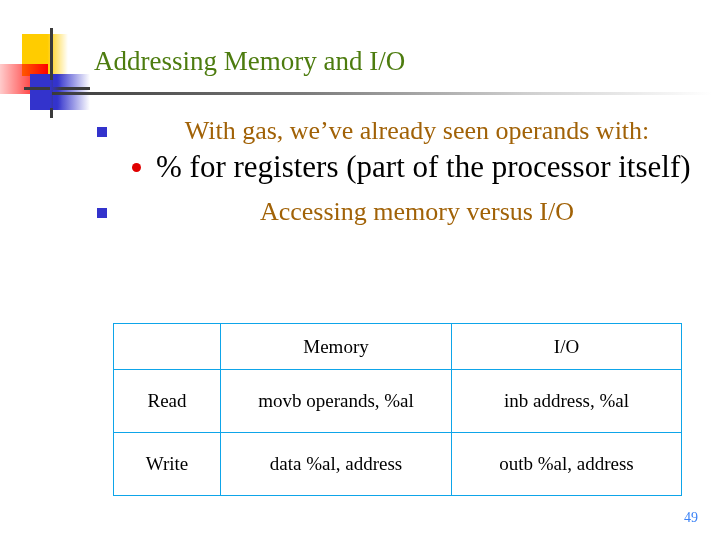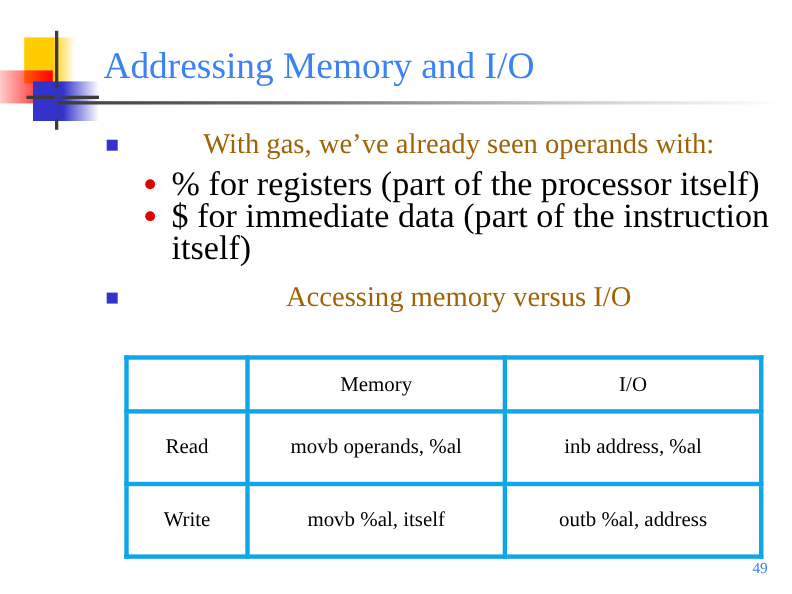--- a/index.html
+++ b/index.html
@@ -63,23 +63,23 @@
     width: 66px;
     height: 3px;
     background: #3B3B3B;
   }
 
   
   .title {
     position: absolute;
     left: 94px;
     top: 41px;
-    font-size: 34px;
+    font-size: 27px;
     line-height: 40px;
-    color: #3b82f6;
+    color: #4d7c0f;
     white-space: nowrap;
   }
   .title-rule {
     position: absolute;
     left: 52px;
     top: 92px;
     width: 660px;
     height: 3px;
     background: linear-gradient(to right, #3B3B3B 0%, #7a7a7a 38%, #cfcfcf 72%, #ffffff 100%);
   }
@@ -146,21 +146,21 @@
     top: 323px;
     width: 559px;
   }
   table.grid {
     border-collapse: collapse;
     width: 559px;
     table-layout: fixed;
   }
   table.grid td,
   table.grid th {
-    border: 4px solid #0ea5e9;
+    border: 1px solid #0ea5e9;
     font-weight: normal;
     font-size: 19px;
     color: #000000;
     text-align: center;
     vertical-align: middle;
     font-family: "Liberation Serif", "DejaVu Serif", serif;
   }
   table.grid tr.head td { height: 43px; }
   table.grid tr.body-row td { height: 60px; }
   .col-label { width: 104px; }
@@ -196,24 +196,20 @@
 
   <div class="bullet-l1">
     <span class="marker-sq"></span>
     <span>With gas, we’ve already seen operands with:</span>
   </div>
 
   <div class="sublist">
     <div class="bullet-l2">
       <span class="marker-dot"></span>
       <span>% for registers (part of the processor itself)</span>
-    </div>
-    <div class="bullet-l2">
-      <span class="marker-dot"></span>
-      <span>$ for immediate data (part of the instruction itself)</span>
     </div>
   </div>
 
   <div class="spacer-l1"></div>
 
   <div class="bullet-l1">
     <span class="marker-sq"></span>
     <span>Accessing memory versus I/O</span>
   </div>
 
@@ -227,20 +223,20 @@
       <td class="col-mem">Memory</td>
       <td class="col-io">I/O</td>
     </tr>
     <tr class="body-row">
       <td class="col-label">Read</td>
       <td class="col-mem">movb  operands, %al</td>
       <td class="col-io">inb  address, %al</td>
     </tr>
     <tr class="body-row">
       <td class="col-label">Write</td>
-      <td class="col-mem">movb  %al, itself</td>
+      <td class="col-mem">data  %al, address</td>
       <td class="col-io">outb  %al, address</td>
     </tr>
   </tbody>
     </table>
 </div>
 
 <div class="page-num">49</div>
 
 </body></html>

